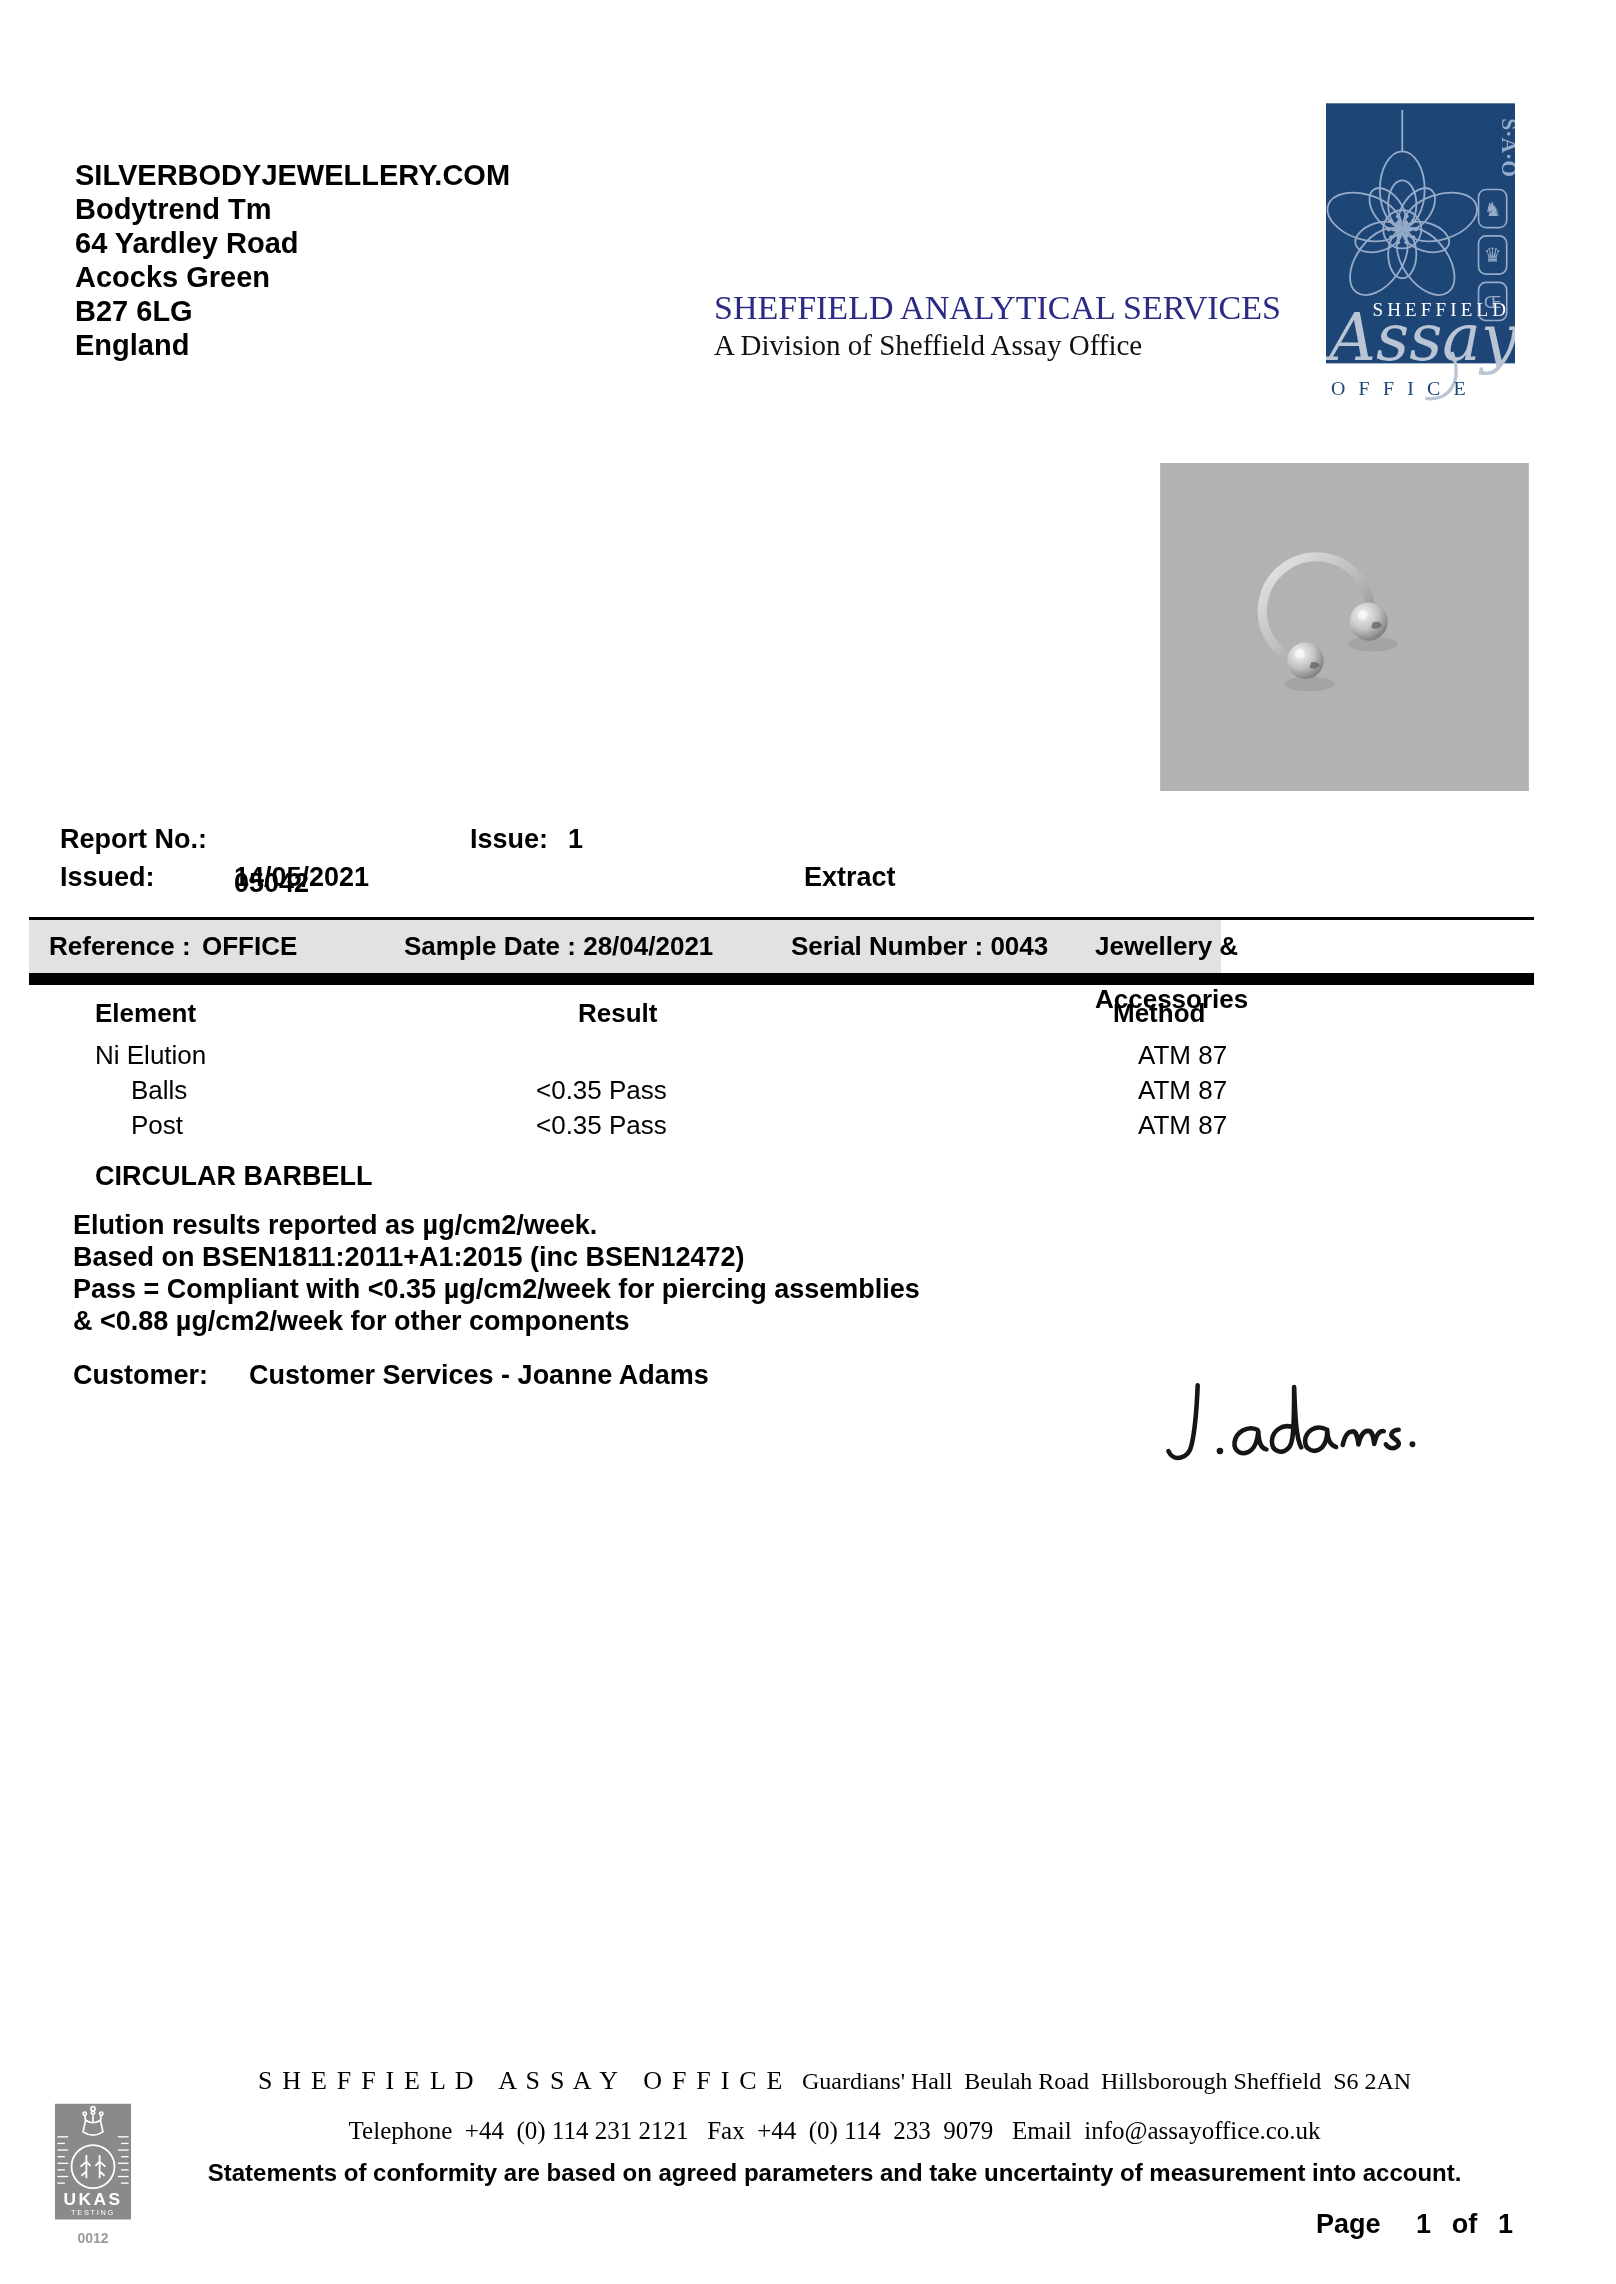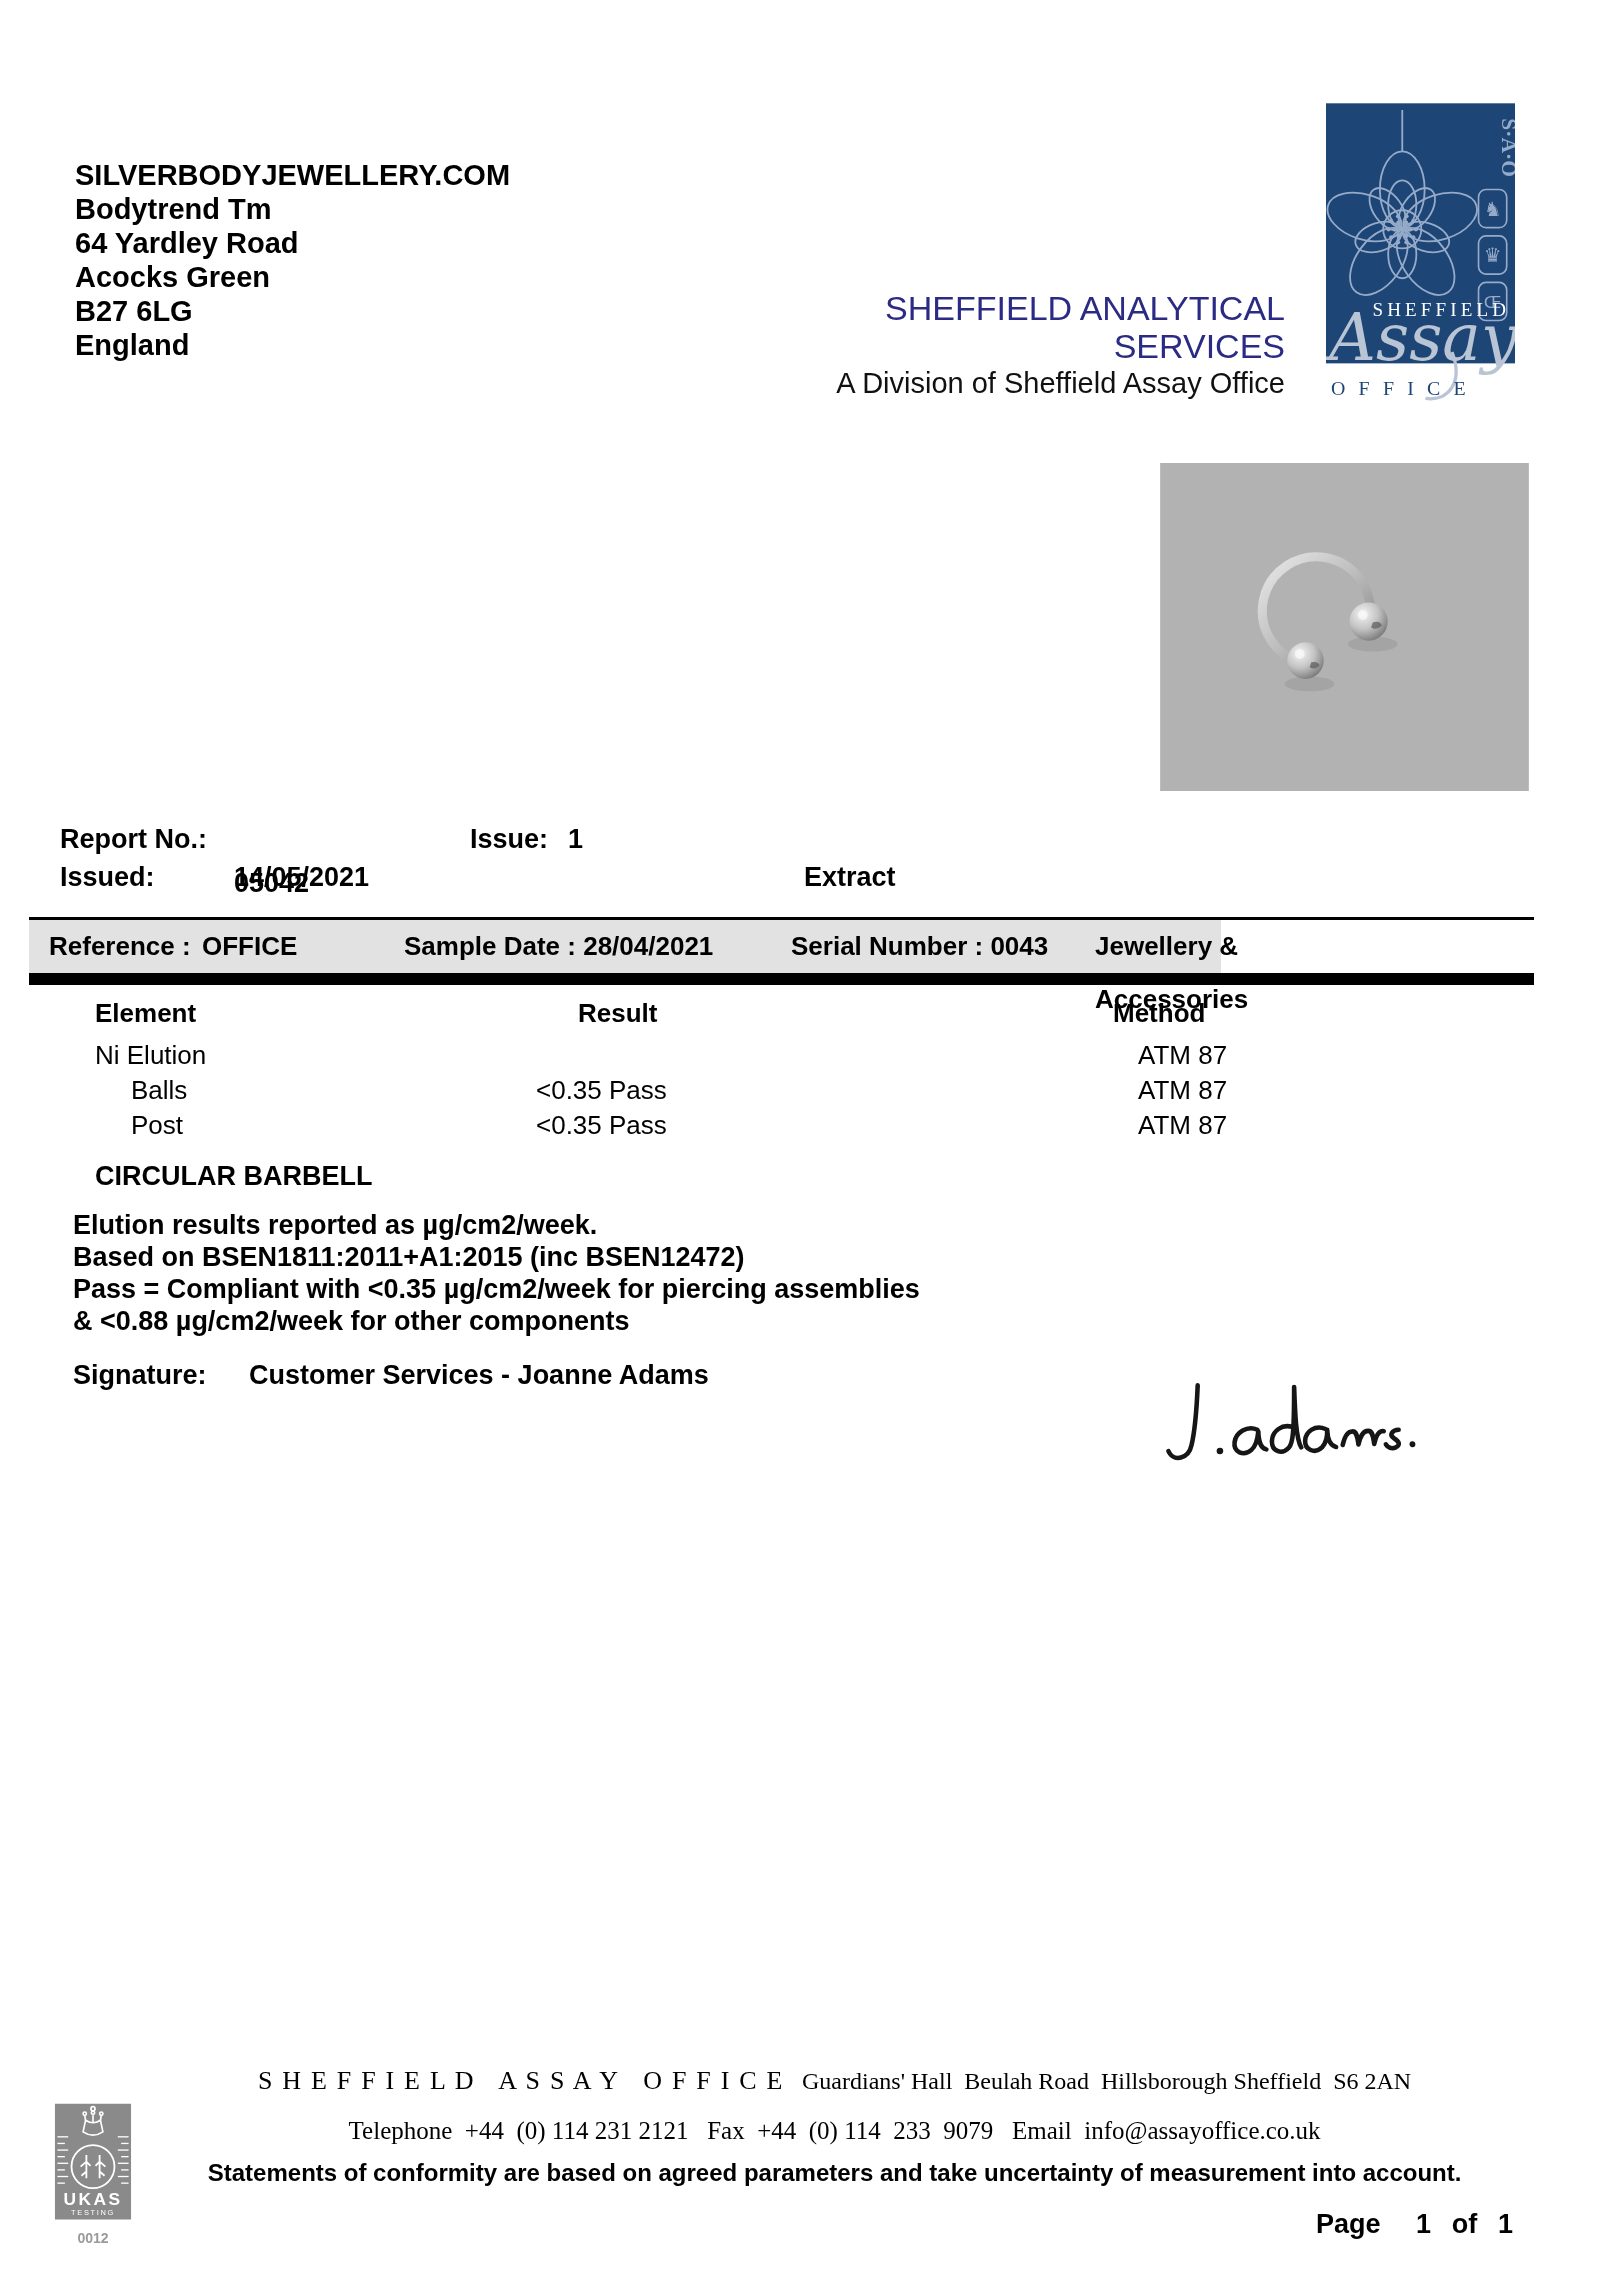--- a/index.html
+++ b/index.html
@@ -5,22 +5,22 @@
   html,body{margin:0;padding:0;background:#fff;}
   .page{position:relative;width:1616px;height:2284px;background:#ffffff;
         font-family:"Liberation Sans", sans-serif;color:#000;overflow:hidden;}
   .abs{position:absolute;}
   .pre{white-space:pre;}
 
   
   .customer{left:75px;top:158px;font-weight:bold;font-size:29px;line-height:34px;}
 
   
-  .division{left:714px;top:289px;width:571px;text-align:right;
-            font-family:Liberation Sans, sans-serif;}
+  .division{left:714px;top:289px;width:571px;text-align:left;
+            font-family:Liberation Serif, serif;}
   .division-title{font-size:34px;color:#2b2b85;line-height:38px;}
   .division-subtitle{font-size:29px;color:#111;line-height:37px;}
 
   
   .logo{left:1326px;top:103px;}
   .photo{left:1160px;top:463px;}
 
   
   .meta{font-weight:bold;font-size:27px;}
   .m-rlabel{left:60px;top:824px;}
@@ -215,21 +215,21 @@
     <span class="abs t-item">CIRCULAR BARBELL</span>
   </div>
 
   <div class="abs notes">
     <div>Elution results reported as µg/cm2/week.</div>
     <div>Based on BSEN1811:2011+A1:2015 (inc BSEN12472)</div>
     <div>Pass = Compliant with &lt;0.35 µg/cm2/week for piercing assemblies</div>
     <div>&amp; &lt;0.88 µg/cm2/week for other components</div>
   </div>
 
-  <span class="abs sig-label">Signature:</span>
+  <span class="abs sig-label">Customer:</span>
   <span class="abs sig-name">Customer Services - Joanne Adams</span>
 
   <svg class="abs sig-img" width="274" height="108" viewBox="0 0 330 130">
     <g stroke="#161616" stroke-width="5.5" stroke-linecap="round" stroke-linejoin="round" fill="none">
       <path d="M 52 12 C 50 38 48 62 42 84 C 38 100 20 104 14 90"></path>
       <path d="M 122 68 C 110 62 96 70 94 82 C 92 94 104 100 114 92 C 120 87 122 78 123 70 C 123 80 124 90 132 92"></path>
       <path d="M 164 66 C 152 62 140 70 139 82 C 138 94 150 100 159 91 C 164 86 166 74 168 18 C 168 50 168 80 174 91"></path>
       <path d="M 204 70 C 192 64 180 72 179 83 C 178 94 190 100 199 92 C 204 87 206 78 206 71 C 206 81 208 90 216 92"></path>
       <path d="M 224 90 C 226 82 230 74 236 74 C 242 74 242 82 243 90 C 245 82 249 74 255 74 C 261 74 261 82 262 90 C 264 82 268 74 274 75"></path>
       <path d="M 292 74 C 284 74 280 80 286 84 C 292 88 294 92 288 95 C 283 97 278 95 276 91"></path>

